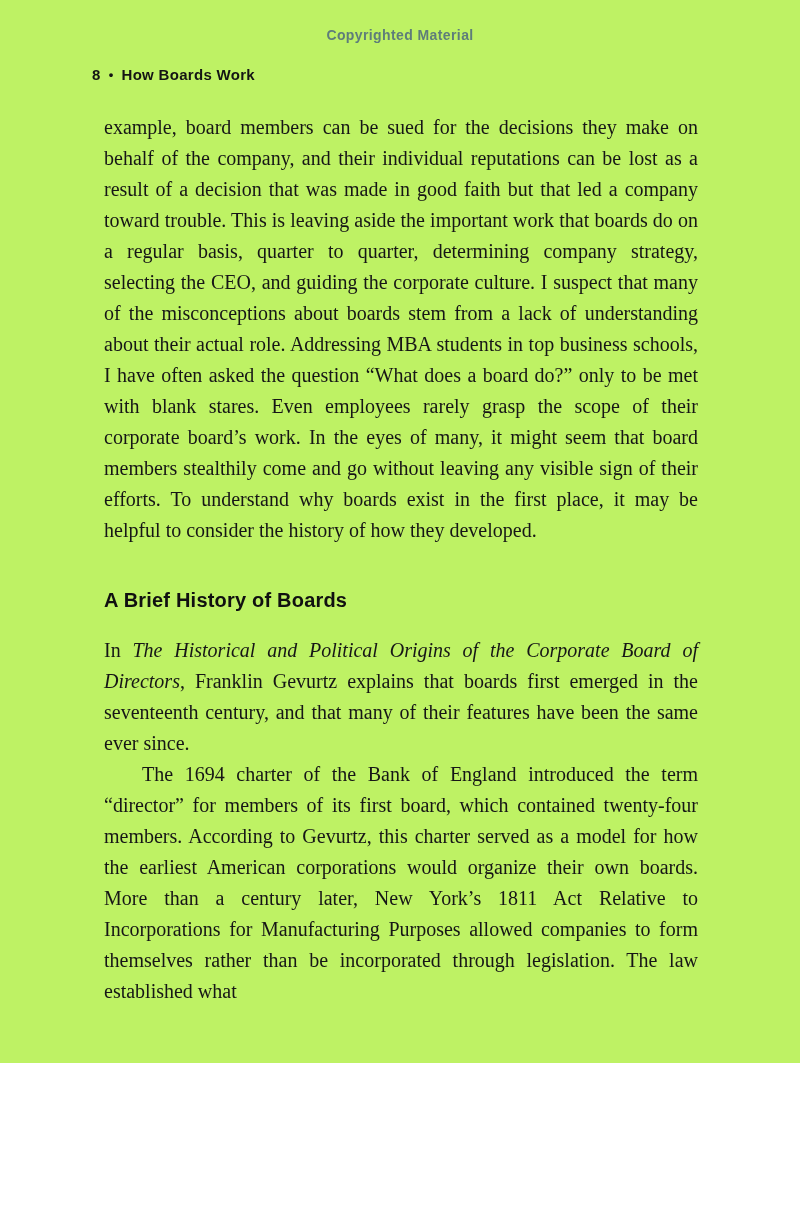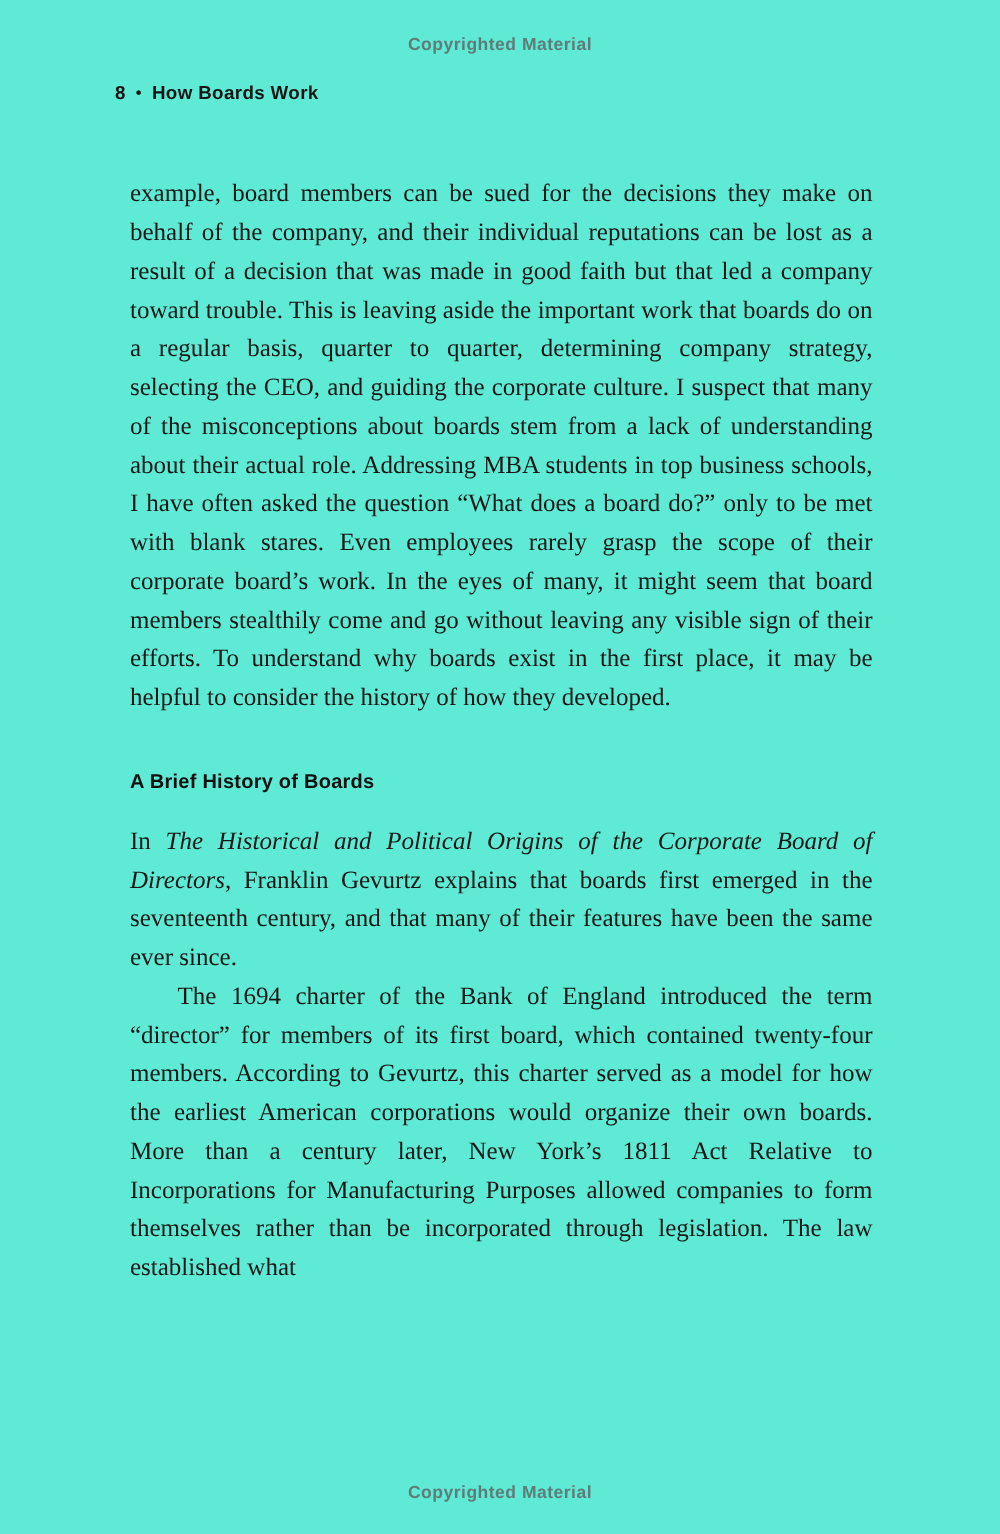--- a/index.html
+++ b/index.html
@@ -3,22 +3,22 @@
 <meta charset="utf-8">
 <style>
   html, body {
     margin: 0;
     padding: 0;
     background: #ffffff;
   }
   .page {
     position: relative;
     width: 800px;
-    height: 1227px;
-    background: #5eead4;
+    height: 1063px;
+    background: #bef264;
     overflow: hidden;
     font-family: "Liberation Serif", serif;
   }
   .watermark {
     position: absolute;
     left: 0;
     width: 100%;
     text-align: center;
     font-family: "Liberation Sans", sans-serif;
     font-size: 14px;
@@ -43,37 +43,36 @@
     margin: 0 8px;
     font-size: 13px;
     vertical-align: 1px;
   }
   .content {
     position: absolute;
     top: 112px;
     left: 104px;
     width: 594px;
     color: #161616;
-    margin-top: 28px;
   }
   .content p {
     margin: 0;
     text-align: justify;
     font-family: "Liberation Serif", serif;
     font-size: 20px;
     line-height: 31px;
     color: #161616;
   }
   .content p.indent {
     text-indent: 38px;
   }
   .section-heading {
     margin: 43px 0 23px 0;
     font-family: "Liberation Sans", sans-serif;
-    font-size: 16px;
+    font-size: 20px;
     font-weight: 700;
     color: #101010;
     letter-spacing: 0.2px;
   }
   .italic {
     font-style: italic;
   }
 </style>
 </head>
 <body>

